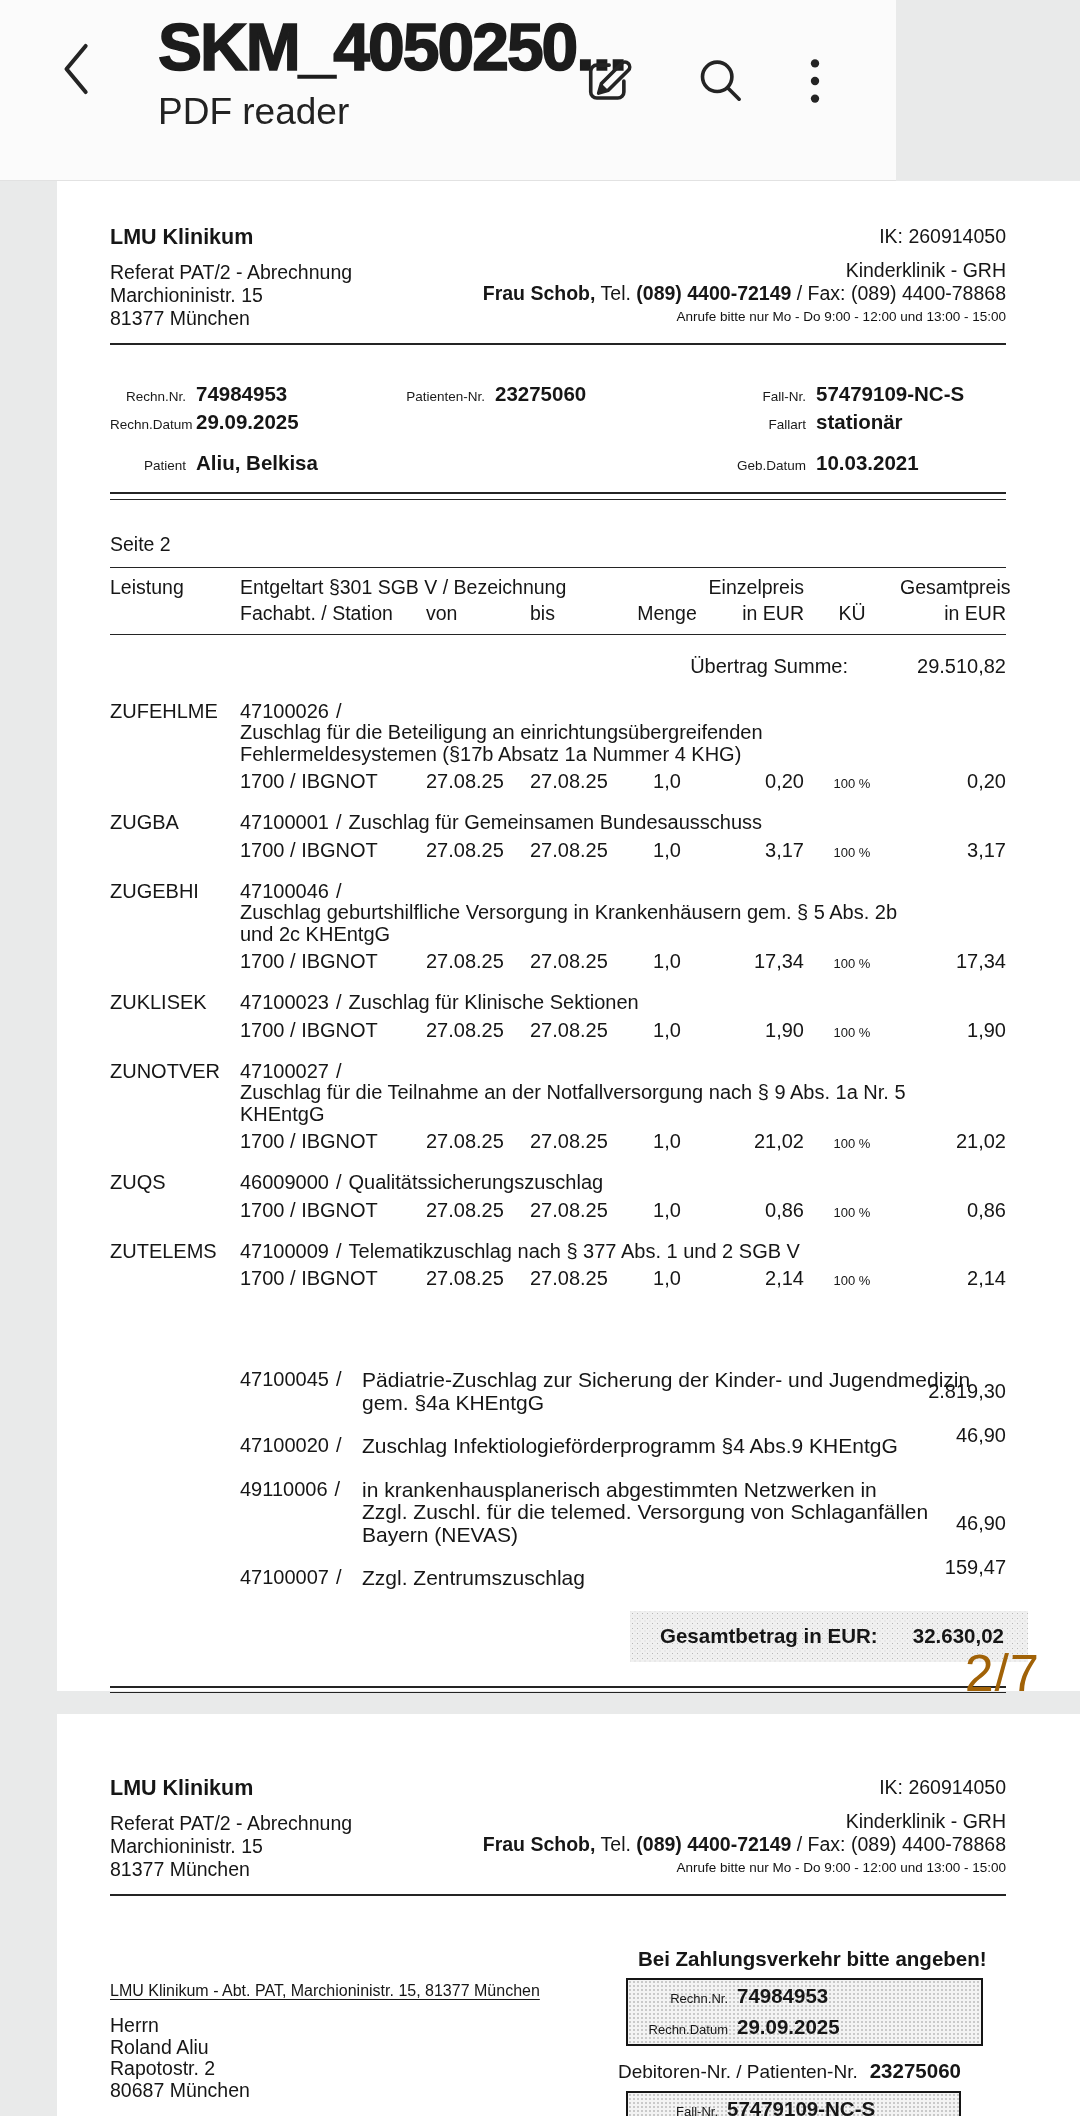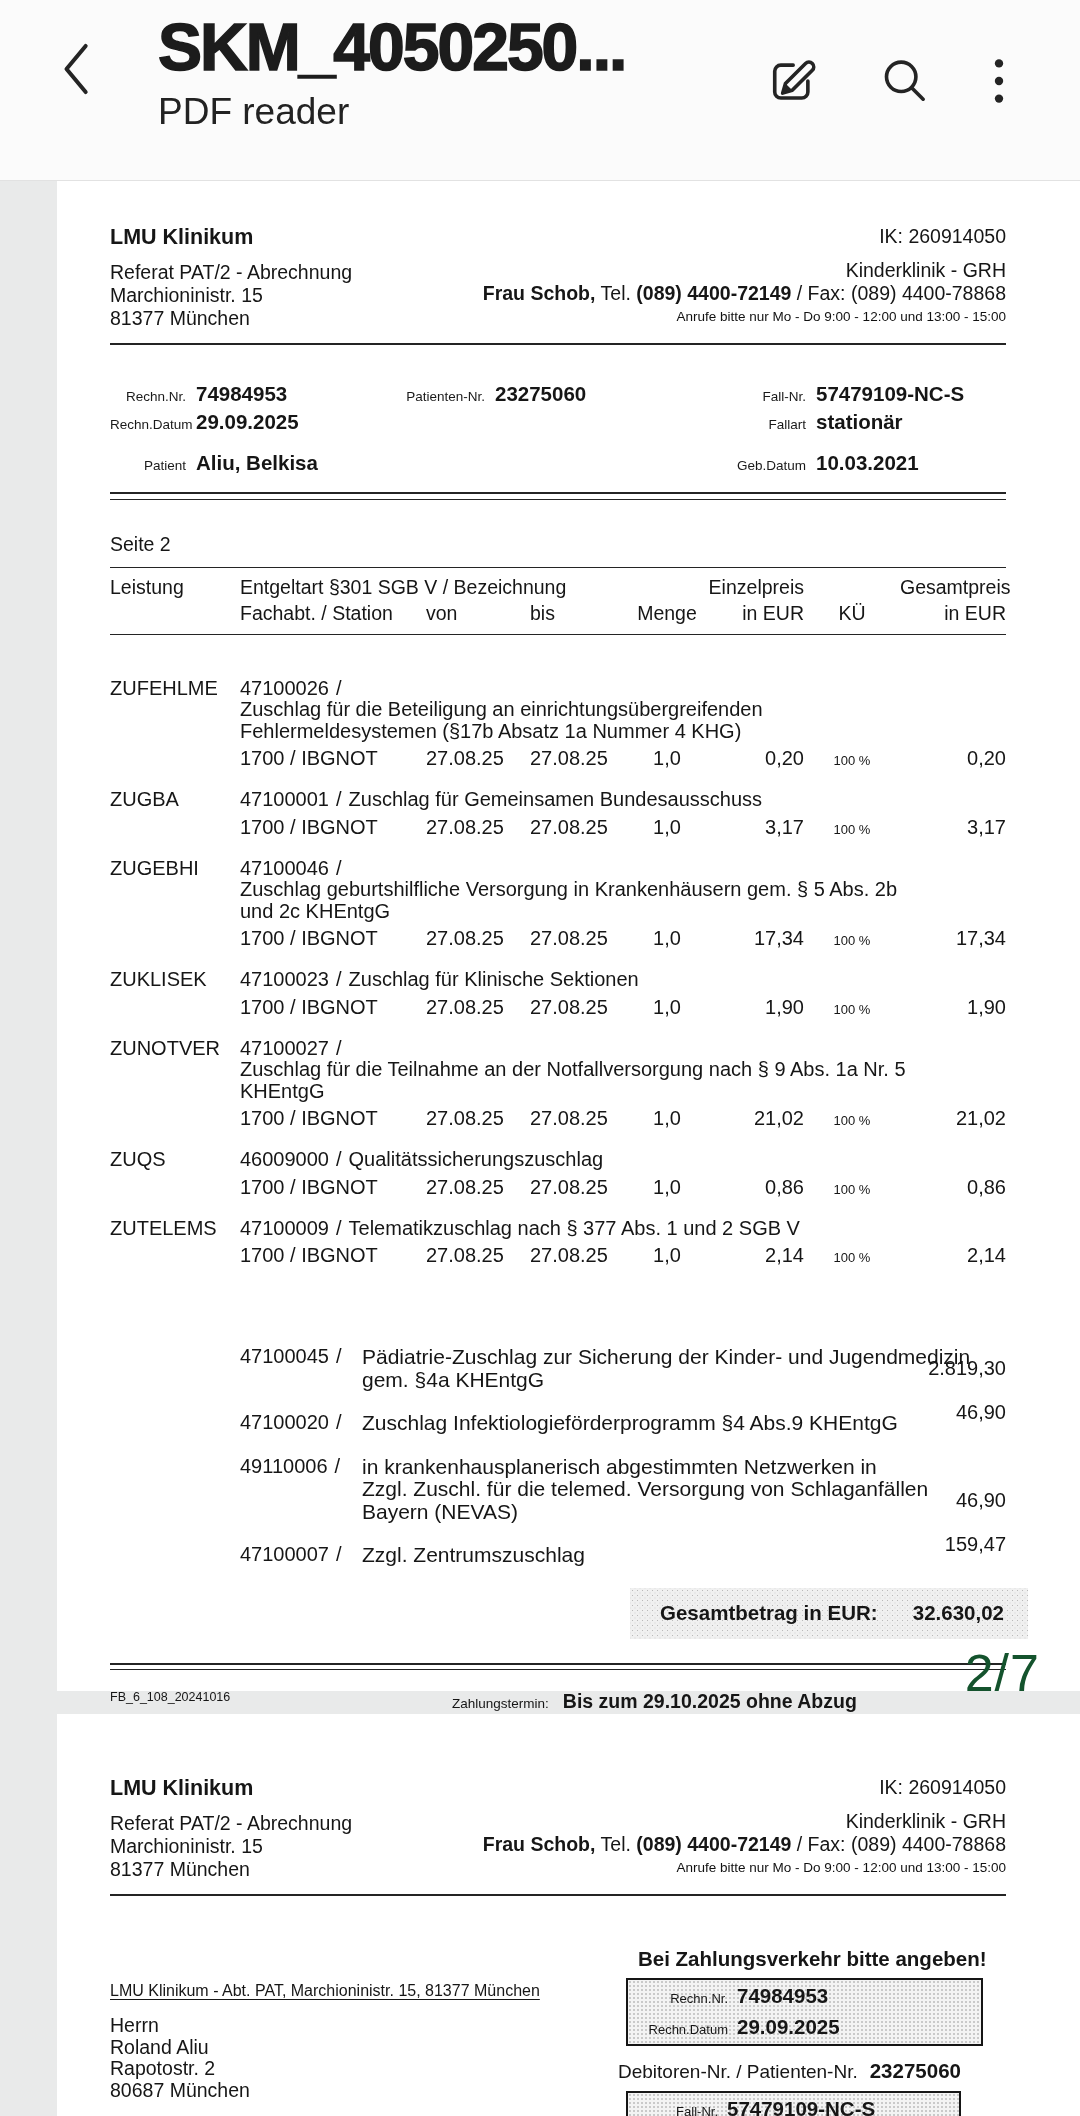--- a/index.html
+++ b/index.html
@@ -2,21 +2,21 @@
 <html><head>
 <meta charset="utf-8">
 <style>
   html,body{margin:0;padding:0;}
   body{
     width:1080px;height:2116px;overflow:hidden;position:relative;
     background:#e9eaea;font-family:"Liberation Sans", sans-serif;color:#1b1b1b;
   }
   
   .app-header{
-    position:absolute;top:0;left:0;width:1080px;height:180px;
+    position:absolute;top:0;left:0;width:896px;height:180px;
     background:#fbfbfb;border-bottom:1px solid #e2e2e2;z-index:5;
   }
   .back-btn{position:absolute;left:50px;top:38px;width:56px;height:64px;display:flex;align-items:center;justify-content:center;cursor:pointer;background:none;border:none;padding:0;}
   .hdr-titles{position:absolute;left:158px;top:10px;width:560px;}
   .hdr-title{
     font-size:66px;font-weight:700;letter-spacing:-2px;color:#1c1c1c;
     -webkit-text-stroke:1.6px #1c1c1c;white-space:nowrap;line-height:74px;
   }
   .hdr-sub{font-size:37px;color:#222;line-height:44px;margin-top:6px;}
   .hdr-icons{position:absolute;right:70px;top:52px;display:flex;align-items:center;gap:56px;}
@@ -87,21 +87,21 @@
   .f-note{font-size:13.5px;margin-top:15px;}
   .f-org{font-weight:bold;font-size:19.5px;margin-top:11px;}
   .f-term{display:flex;align-items:baseline;}
   .f-term-label{font-size:13.5px;margin-right:14px;}
   .f-term-val{font-weight:bold;font-size:19.5px;}
   .f-mahnung{font-size:12.5px;margin-top:8px;}
   .f-bank{font-weight:bold;font-size:19.5px;margin-top:11px;}
   .bank-row{display:grid;grid-template-columns:55px 283px 62px 1fr;align-items:baseline;margin-top:7px;}
   .bk-label{font-size:13.5px;}
   .bk-val{font-weight:bold;font-size:19.5px;white-space:nowrap;}
-  .page-num{position:absolute;right:40px;bottom:-12px;font-size:52px;color:#14532d;letter-spacing:1px;}
+  .page-num{position:absolute;right:40px;bottom:-12px;font-size:52px;color:#a16207;letter-spacing:1px;}
   
   .p2-cols{display:grid;grid-template-columns:1fr 380px;margin-top:0;}
   .p2-left{padding-top:86px;}
   .sender-line{font-size:16px;text-decoration:underline;text-underline-offset:3px;white-space:nowrap;}
   .addr{margin-top:15px;font-size:19.5px;line-height:21.5px;}
   .p2-right{padding-top:51px;}
   .pay-note{font-weight:bold;font-size:20.5px;margin-left:12px;}
   .shade-box{
     border:2px solid #151515;box-sizing:border-box;
     background-color:#f3f3f3;
@@ -241,20 +241,24 @@
             <div class="cell-r">in EUR</div>
             <div class="cell-c">KÜ</div>
             <div class="cell-r">in EUR</div>
           </div>
         </div>
       </div>
       <div class="rule3"></div>
 
       <div class="trow uebertrag">
         <div></div>
+        <div class="tnums">
+          <div class="ue-label">Übertrag Summe:</div>
+          <div class="cell-r">29.510,82</div>
+        </div>
       </div>
 
       <div class="items">
 
           <div class="item trow">
             <div class="tl">ZUFEHLME</div>
             <div>
               <div class="tl">
                 <span>47100026</span><span class="slash">/</span><span></span>
               </div>

